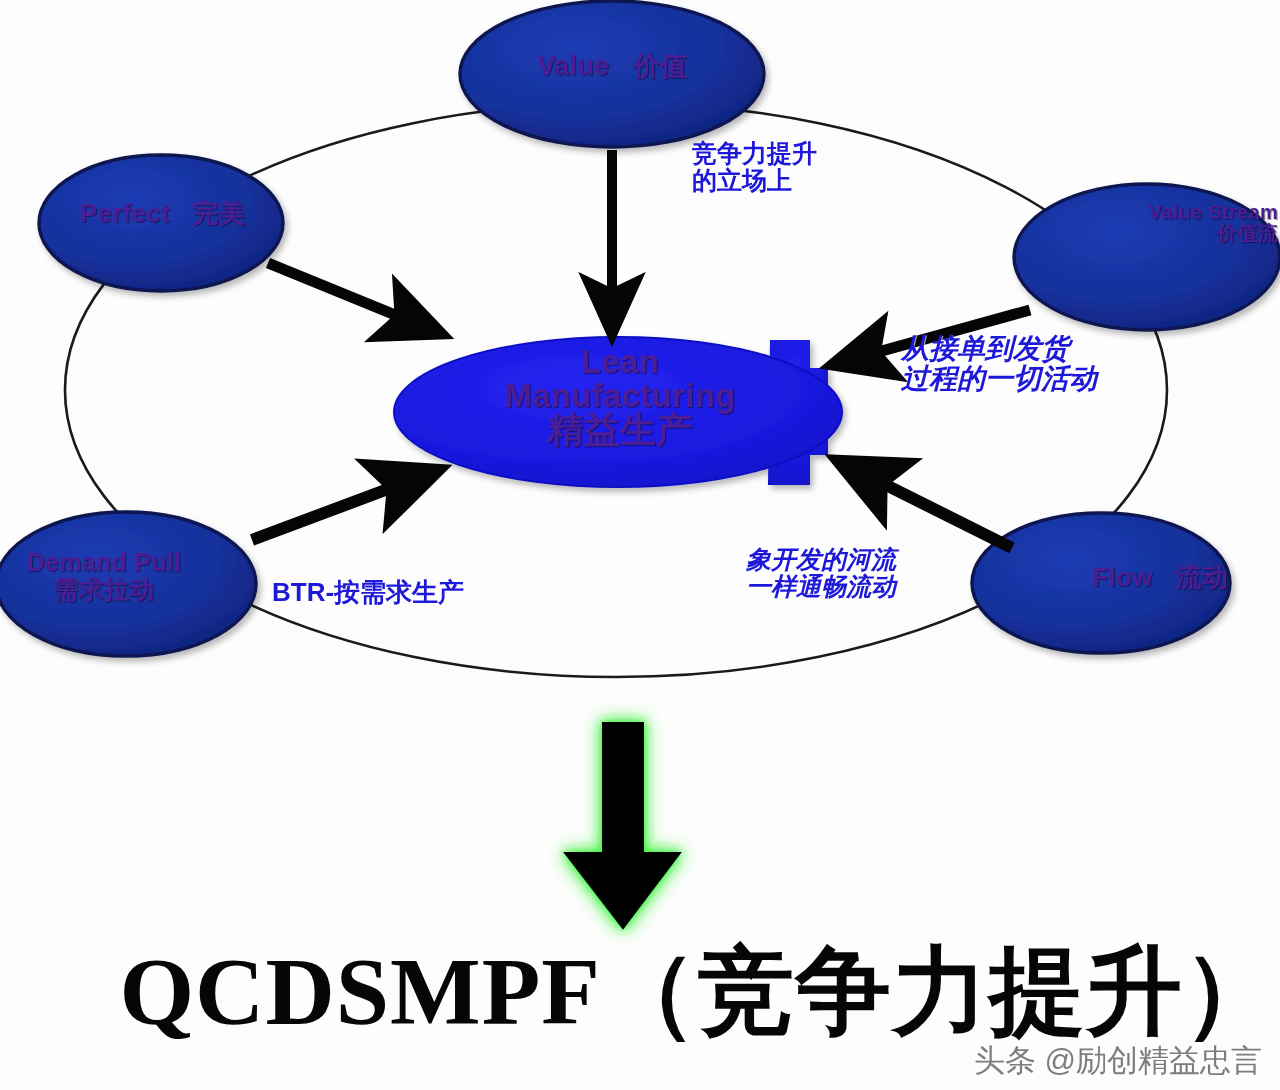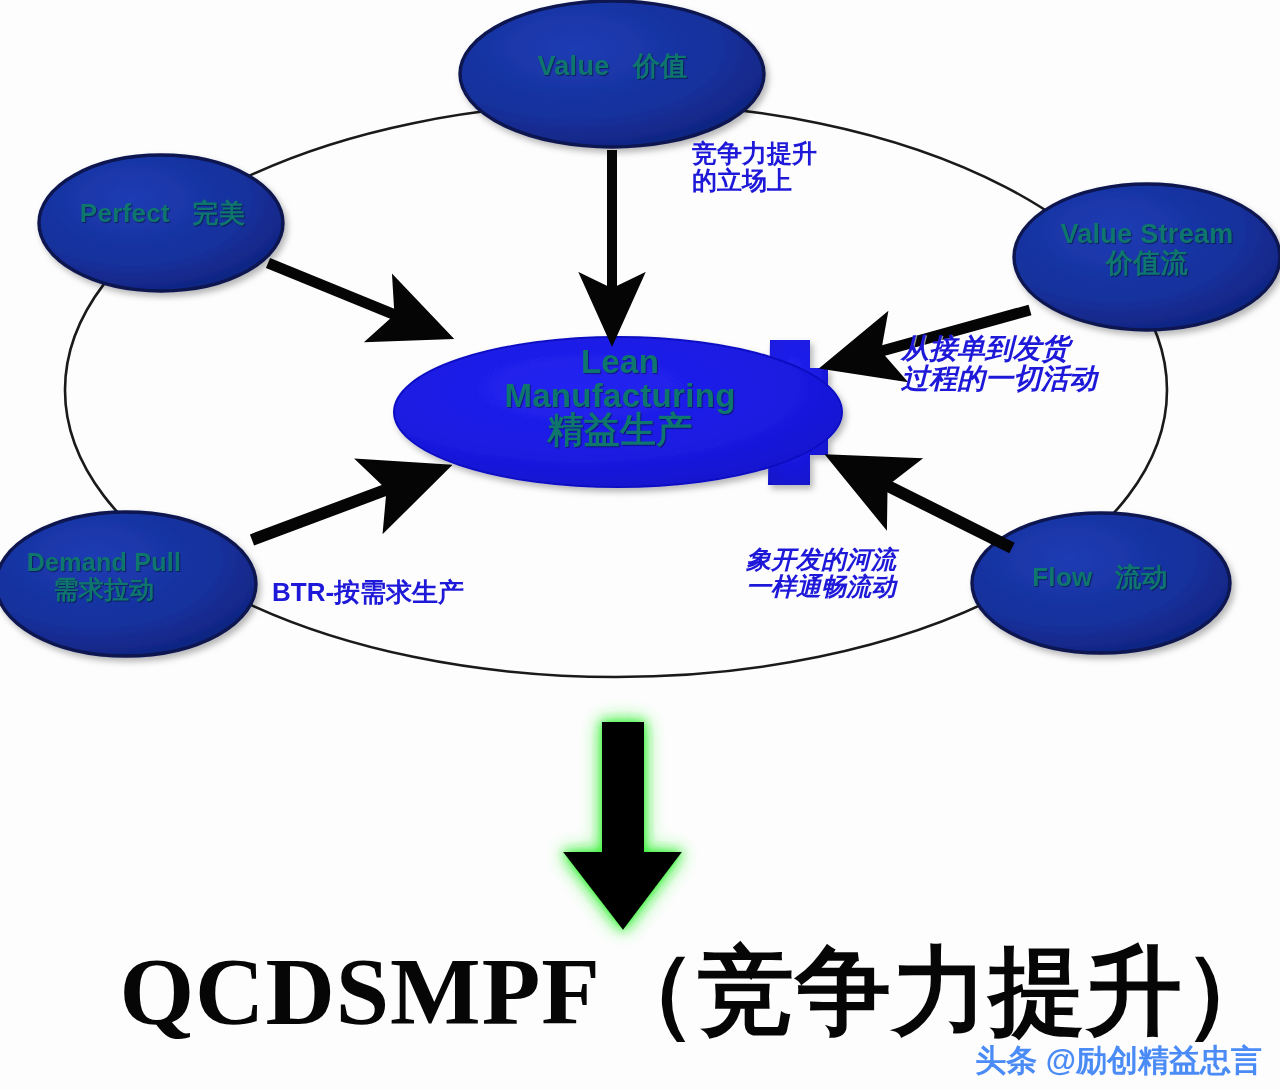--- a/index.html
+++ b/index.html
@@ -22,44 +22,44 @@
   }
   #diagram-svg {
     position: absolute;
     left: 0;
     top: 0;
     width: 1280px;
     height: 1090px;
   }
   .node-text {
     position: absolute;
-    color: #0f766e;
+    color: #4c1d95;
     font-weight: bold;
     text-align: center;
     line-height: 1.06;
     letter-spacing: 0.3px;
     text-shadow: 1px 1px 1px rgba(0,0,0,0.45);
     pointer-events: none;
     white-space: nowrap;
   }
   .annot {
     position: absolute;
     color: #1e18d8;
     font-weight: bold;
     line-height: 1.08;
     text-shadow: 1px 1px 0 rgba(255,255,255,0.6);
     white-space: nowrap;
   }
   .annot-line { display: block; }
 
   #n-value      { left: 460px; top: 52px;  width: 305px; font-size: 27px; }
   #n-perfect    { left: 40px;  top: 200px; width: 245px; font-size: 26px; }
-  #n-vstream    { left: 1016px;top: 220px; width: 262px; font-size: 27px; }
+  #n-vstream    { left: 1016px;top: 202px; width: 262px; font-size: 20px; text-align: right; }
   #n-demand     { left: 0px;   top: 549px; width: 208px; font-size: 25px; }
-  #n-flow       { left: 972px; top: 564px; width: 256px; font-size: 26px; }
+  #n-flow       { left: 972px; top: 564px; width: 256px; font-size: 26px; text-align: right; }
   #n-center     { left: 420px; top: 345px; width: 400px; font-size: 33px; line-height: 1.02; }
   #n-center .cn { font-size: 36px; }
 
   #a-value    { left: 692px; top: 140px; font-size: 25px; }
   #a-perfect  { left: 104px; top: 288px; font-size: 25px; }
   #a-vstream  { left: 901px; top: 334px; font-size: 28px; font-style: italic; }
   #a-demand   { left: 272px; top: 578px; font-size: 26px; }
   #a-flow     { left: 746px; top: 546px; font-size: 25px; font-style: italic; }
 
   #footer-title {
@@ -76,22 +76,22 @@
     white-space: nowrap;
   }
   #footer-title .en {
     font-family: "Liberation Serif", "DejaVu Serif", serif;
   }
   #watermark {
     position: absolute;
     right: 18px;
     bottom: 8px;
     font-size: 31px;
-    font-weight: bold;
-    color: #3b82f6;
+    font-weight: normal;
+    color: #737373;
     opacity: 0.92;
     white-space: nowrap;
   }
 </style>
 </head>
 <body>
 
 <div id="stage">
 
   <svg id="diagram-svg" viewBox="0 0 1280 1090">

